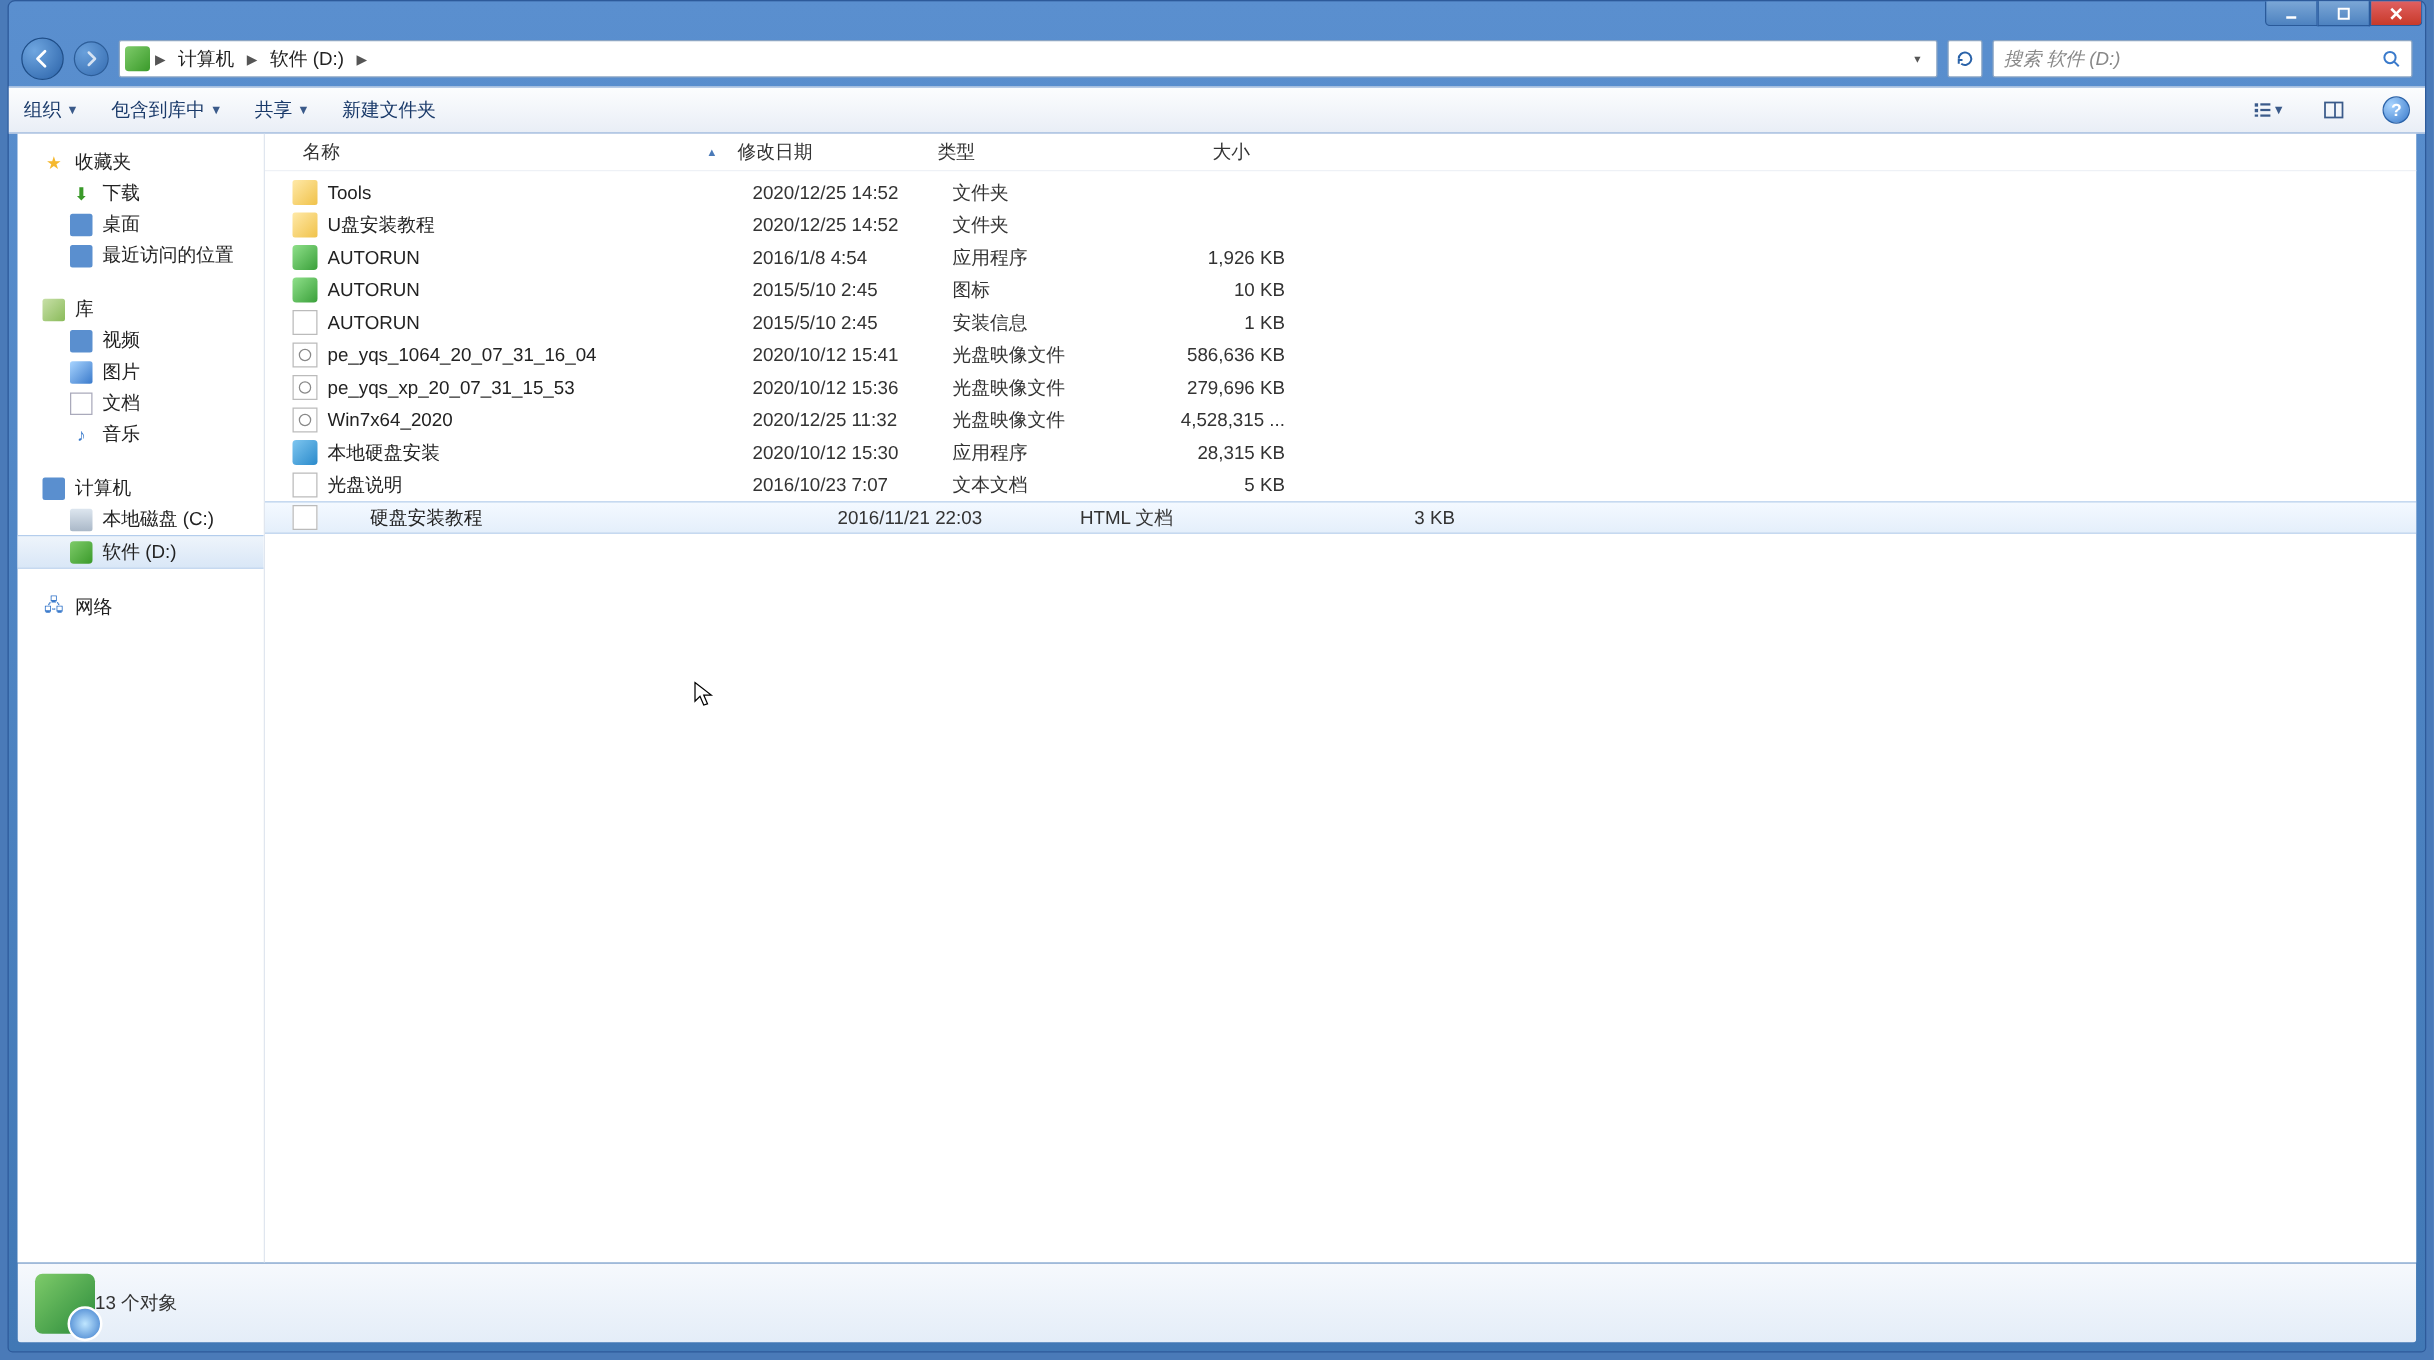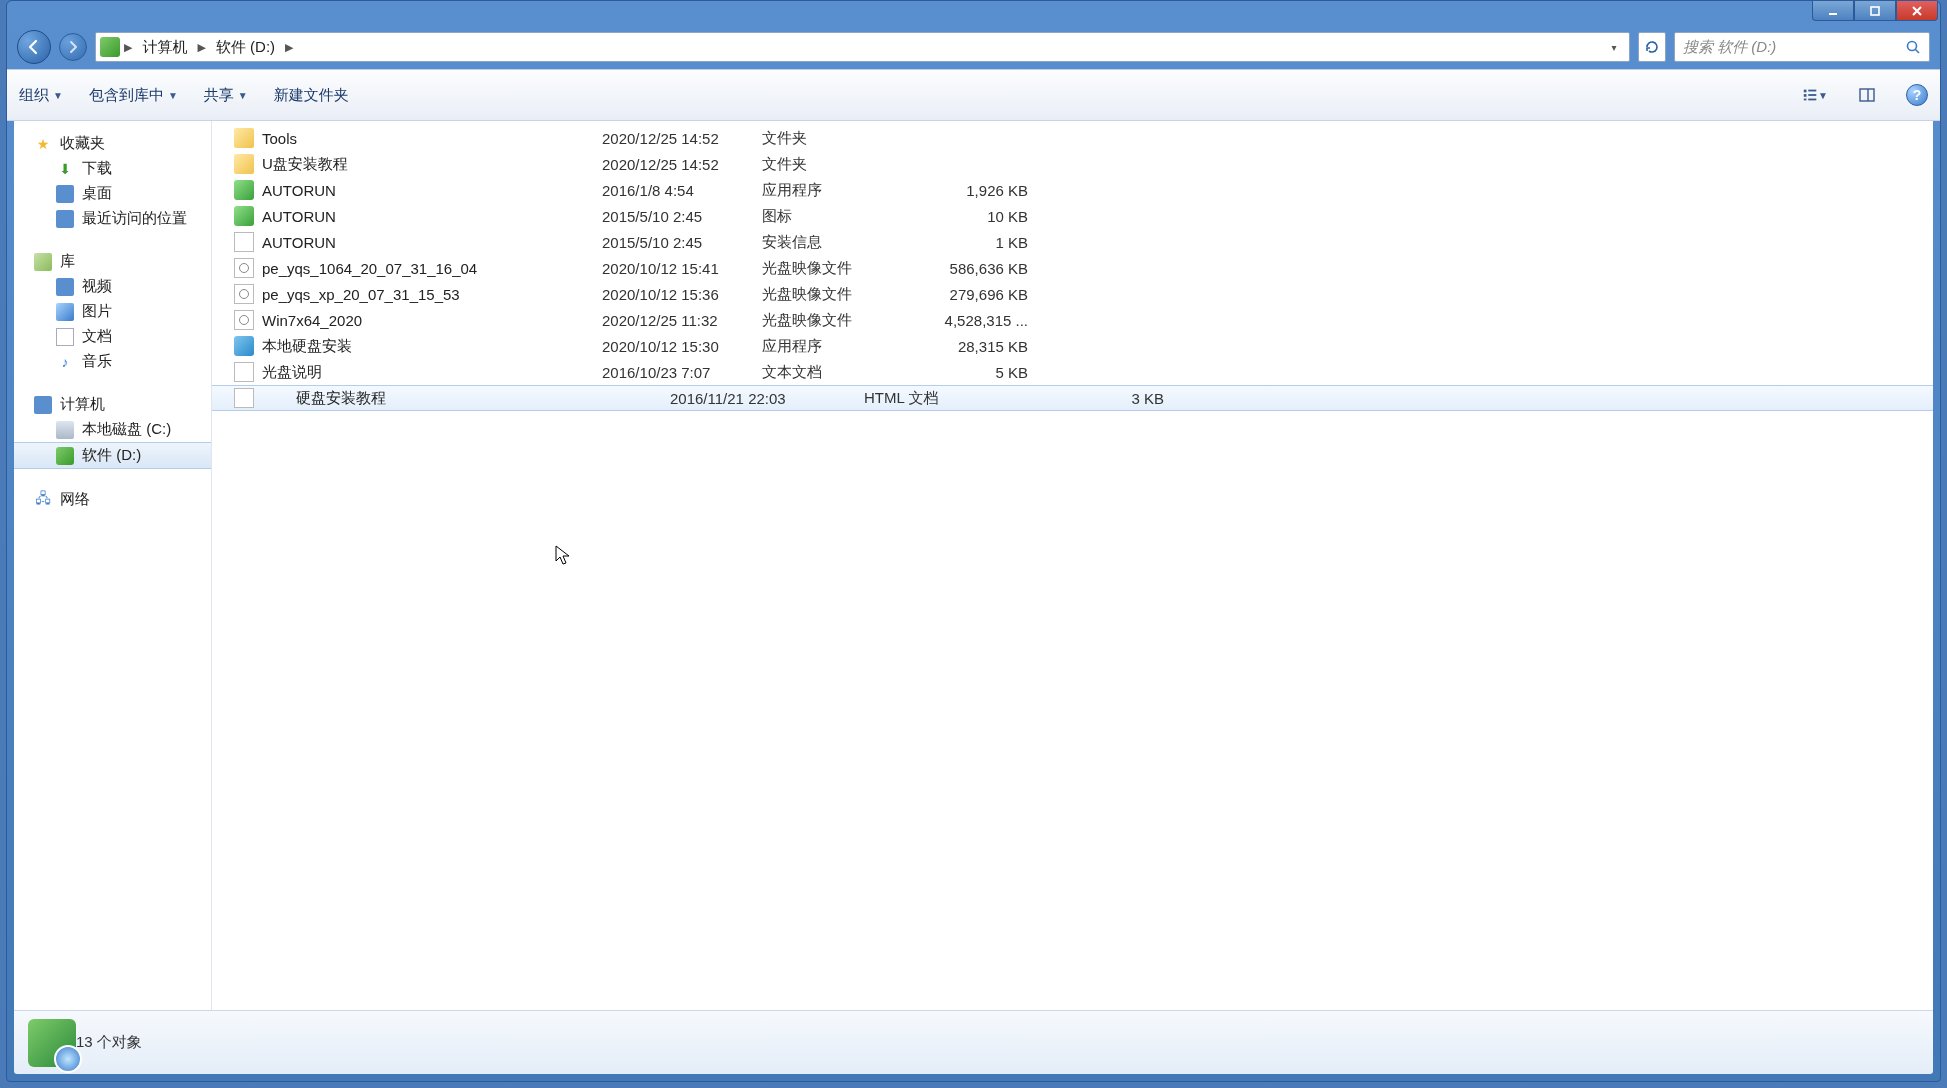--- a/index.html
+++ b/index.html
@@ -80,30 +80,30 @@
   width: 22px; display:flex; align-items:center; justify-content:center;
   color:#555; font-size:10px;
 }
 .addr-refresh {
   width: 28px; height: 30px;
   background: #fff; border:1px solid #8da6c4; border-radius:2px;
   display:flex; align-items:center; justify-content:center;
   color:#2a62a8;
 }
 .searchbox {
-  width: 256px; height: 30px;
+  width: 336px; height: 30px;
   background: #fff; border:1px solid #8da6c4; border-radius:2px;
   display:flex; align-items:center; padding:14px 8px;
   color:#888; font-style:italic; font-size:15px;
   justify-content: space-between;
 }
 
 
 .toolbar {
-  height: 52px;
+  height: 38px;
   background: linear-gradient(to bottom, #fcfdfe, #e9eef6);
   border-top: 1px solid #c0d0e6;
   border-bottom: 1px solid #c7d4e8;
   display:flex; align-items:center;
   padding: 0 12px;
   gap: 26px;
   font-size: 15px; color: #1a3a6a;
 }
 .toolbar .spacer { flex:1; }
 .tb-item { display:flex; align-items:center; gap:4px; cursor:default; }
@@ -389,20 +389,30 @@
       </div>
       <div class="side-group">
         <div class="side-head">
             <span class="ico net">🖧</span>
             <span>网络</span>
           </div>
       </div>
     </div>
 
     <div class="main">
+      <div class="cols">
+        <div class="col name">
+            <span>名称</span>
+            <span style="flex:1"></span>
+            <span class="sort-caret">▲</span>
+          </div>
+        <div class="col date">修改日期</div>
+        <div class="col type">类型</div>
+        <div class="col size">大小</div>
+      </div>
       <div class="rows" id="rows">
           <div class="row">
             <span class="rico folder"></span>
             <span class="cname">Tools</span>
             <span class="cdate">2020/12/25 14:52</span>
             <span class="ctype">文件夹</span>
             <span class="csize"></span>
           </div>
           <div class="row">
             <span class="rico folder"></span>

